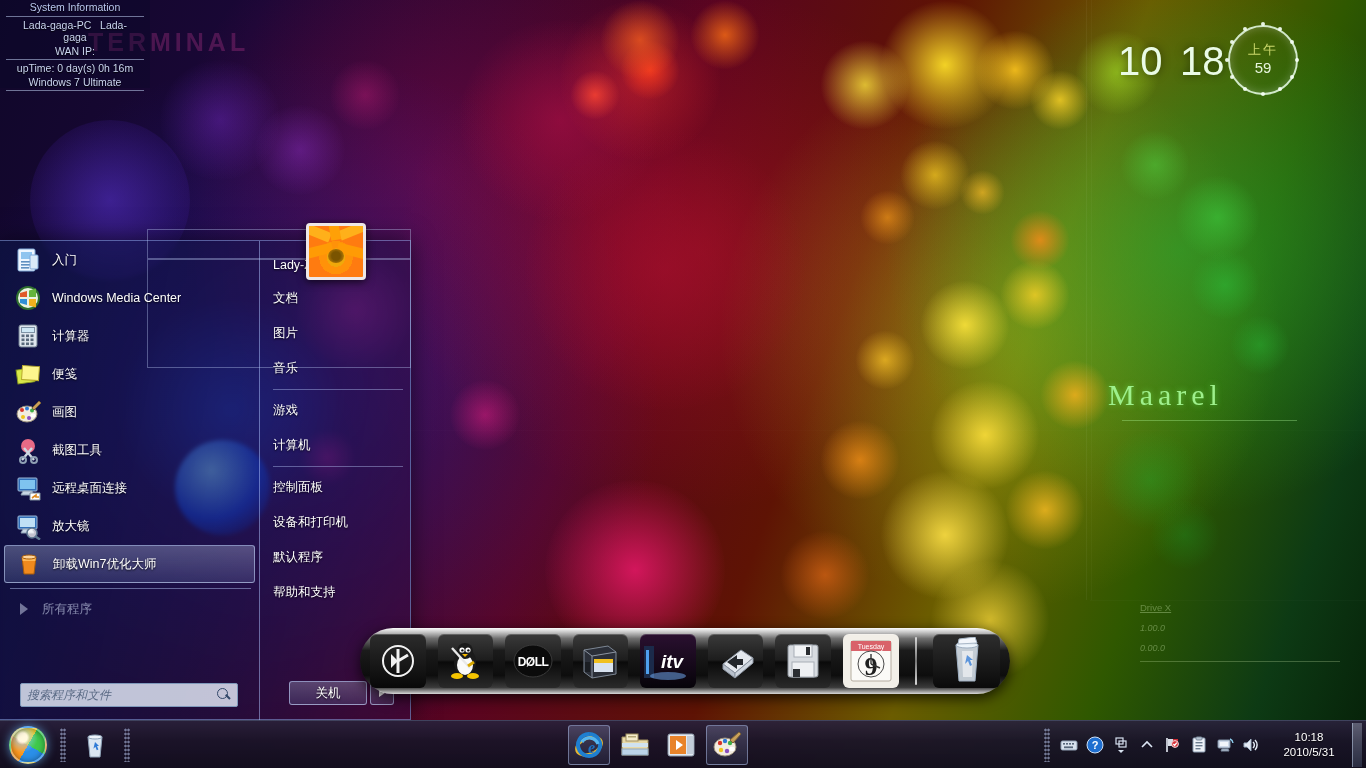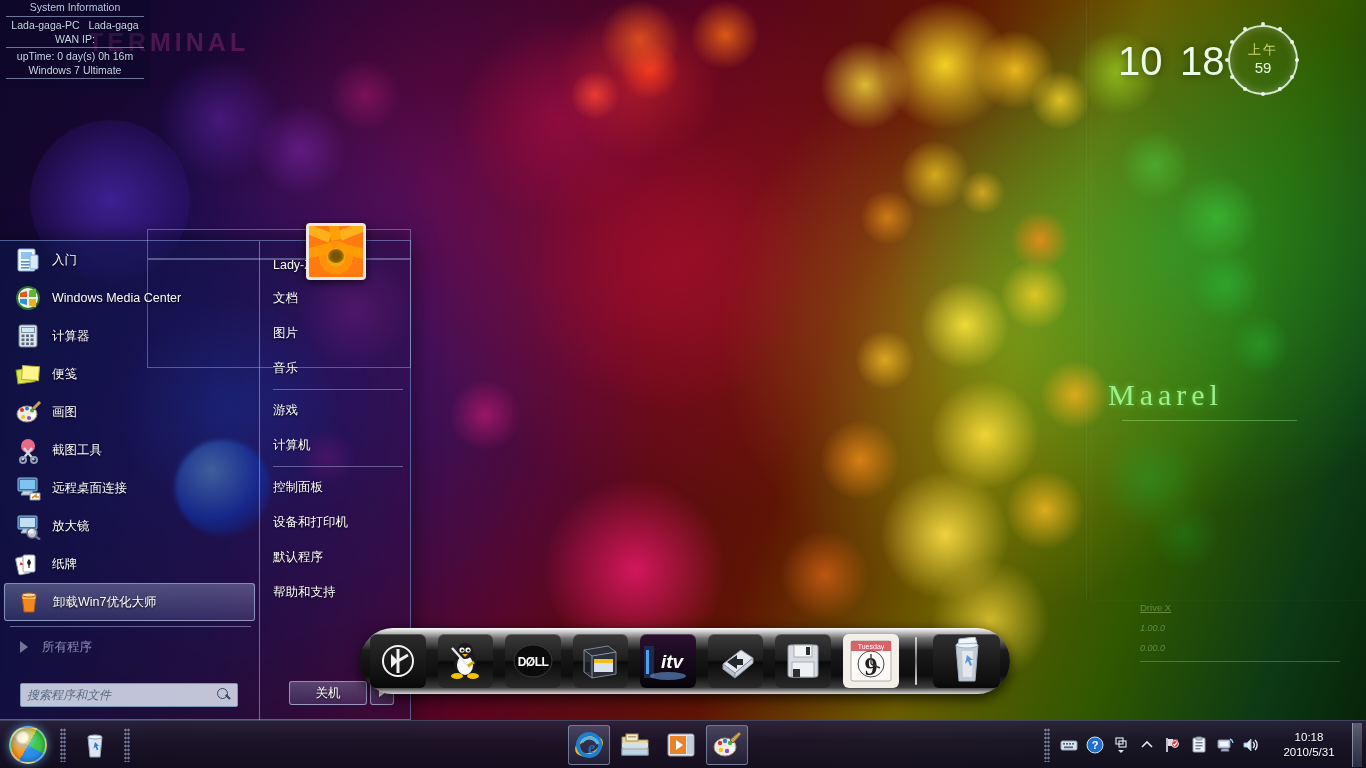--- a/index.html
+++ b/index.html
@@ -38,21 +38,21 @@
   }
 
   
   #sysinfo {
     position: absolute; left: 0; top: 0; width: 150px; height: 88px;
     color: #c9d4ee; font-size: 10.5px; text-align: center;
     text-shadow: 0 1px 1px rgba(0,0,0,0.9);
     background: rgba(10,8,40,0.35);
   }
   #sysinfo .hdr { padding: 1px 0 2px; color:#b9c6ee; }
-  #sysinfo .row { padding: 1px 5px; }
+  #sysinfo .row { padding: 1px 16px; }
   #sysinfo .sep { height:1px; background: rgba(190,205,240,0.55); margin: 1px 6px; }
 
   
   #clockgadget { position: absolute; right: 0; top: 21px; width: 266px; height: 82px; }
   #clk-h, #clk-m {
     position:absolute; top: 40px; transform: translateY(-50%);
     font-size: 40px; color: #eafbe6; font-weight: 300;
     text-shadow: 0 0 8px rgba(0,0,0,0.5);
   }
   #clk-h { left: 18px; }
@@ -482,32 +482,20 @@
             <rect x="4" y="4" width="19" height="13" rx="1" fill="#2f6fb8" stroke="#9db6d4"></rect>
             <rect x="6" y="6" width="15" height="9" fill="#bfe0f5"></rect>
             <path d="M9 17 L18 17 L20 21 L7 21 Z" fill="#c8d6e4" stroke="#8da0b4"></path>
             <circle cx="18" cy="21" r="5" fill="rgba(255,255,255,.75)" stroke="#5e7790" stroke-width="1.6"></circle>
             <path d="M21.6 24.6 L26 27.6" stroke="#5e7790" stroke-width="2.4"></path>
           </svg>
         </span>
         <span>放大镜</span>
       </div>
 
-      <div class="sm-item">
-        <span class="ic">
-          <svg width="28" height="28" viewBox="0 0 28 28">
-            <rect x="3" y="7" width="12" height="17" rx="1.6" fill="#fff" stroke="#93a2b2" transform="rotate(-12 9 15)"></rect>
-            <rect x="9" y="5" width="12" height="17" rx="1.6" fill="#fff" stroke="#93a2b2"></rect>
-            <path d="M15 9 C12.5 12, 12.5 14, 15 15.5 C17.5 14, 17.5 12, 15 9 Z" fill="#222"></path>
-            <rect x="14.4" y="15" width="1.2" height="3" fill="#222"></rect>
-            <path d="M7 12 L9 15 L5 15 Z" fill="#c22" transform="rotate(-12 7 13)"></path>
-          </svg>
-        </span>
-        <span>纸牌</span>
-      </div>
 
       <div class="sm-item sel">
         <span class="ic">
           <svg width="28" height="28" viewBox="0 0 28 28">
             <path d="M7 7 L21 7 L19 24 L9 24 Z" fill="#f08a1e" stroke="#a85c0a"></path>
             <path d="M7 7 L21 7 L20.4 11 L7.6 11 Z" fill="#ffb855"></path>
             <ellipse cx="14" cy="7" rx="7" ry="2" fill="#ffd49a" stroke="#a85c0a"></ellipse>
           </svg>
         </span>
         <span>卸载Win7优化大师</span>

